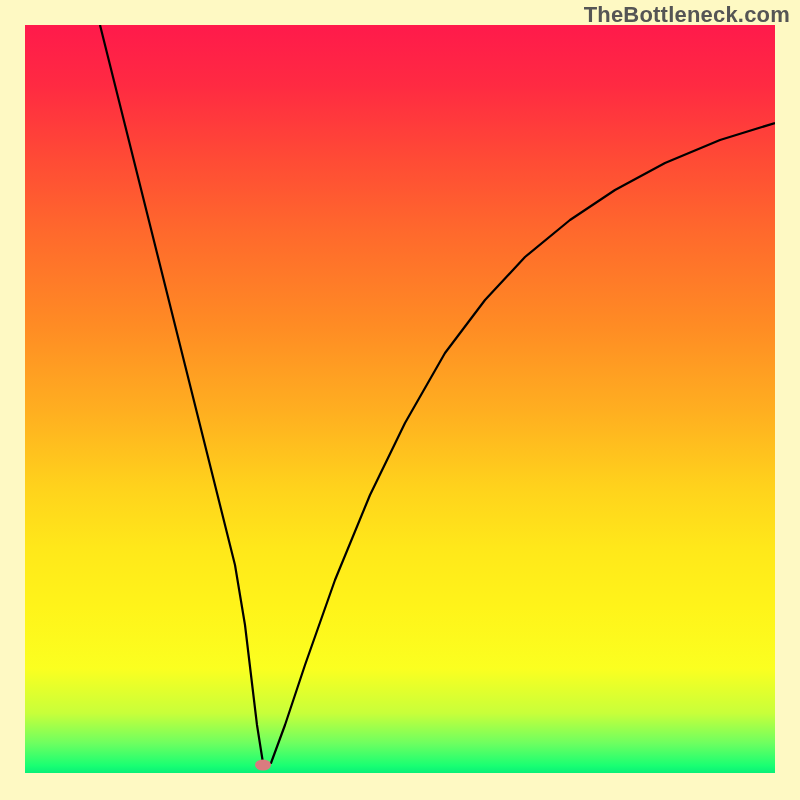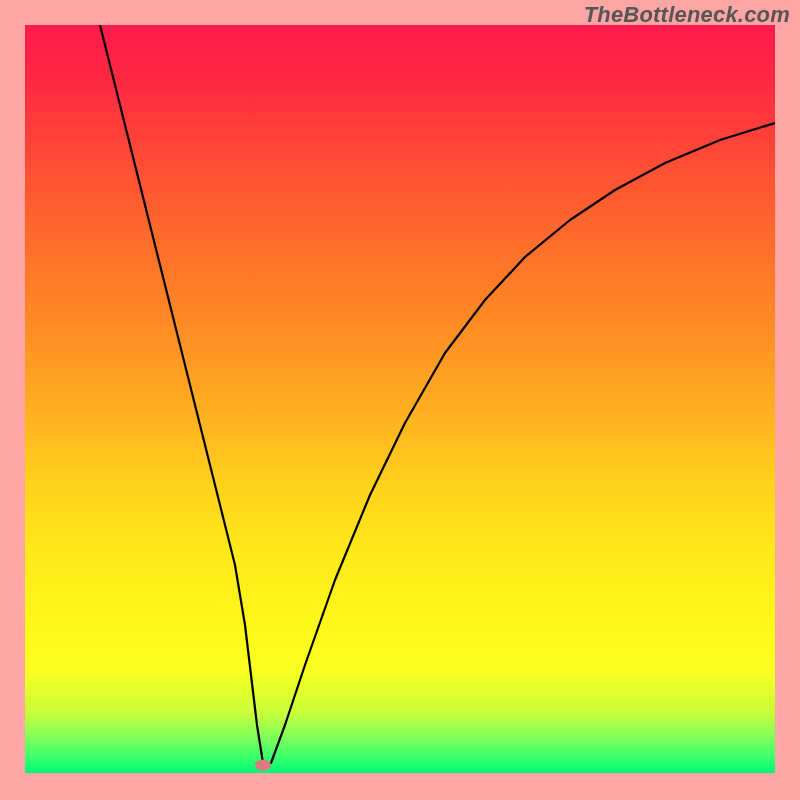--- a/index.html
+++ b/index.html
@@ -7,22 +7,21 @@
     width: 800px;
     height: 800px;
     background: #000;
     position: relative;
     font-family: Arial, Helvetica, sans-serif;
     overflow: hidden;
   }
   .frame {
     position: absolute;
     inset: 0;
-    background: #fca5a5;
-    font-style: italic;
+    background: #fef9c3;
   }
   .plot-area {
     position: absolute;
     left: 25px;
     top: 25px;
     width: 750px;
     height: 748px;
     background: linear-gradient(to bottom,
       #ff1a4b 0%,
       #ff2a42 8%,

